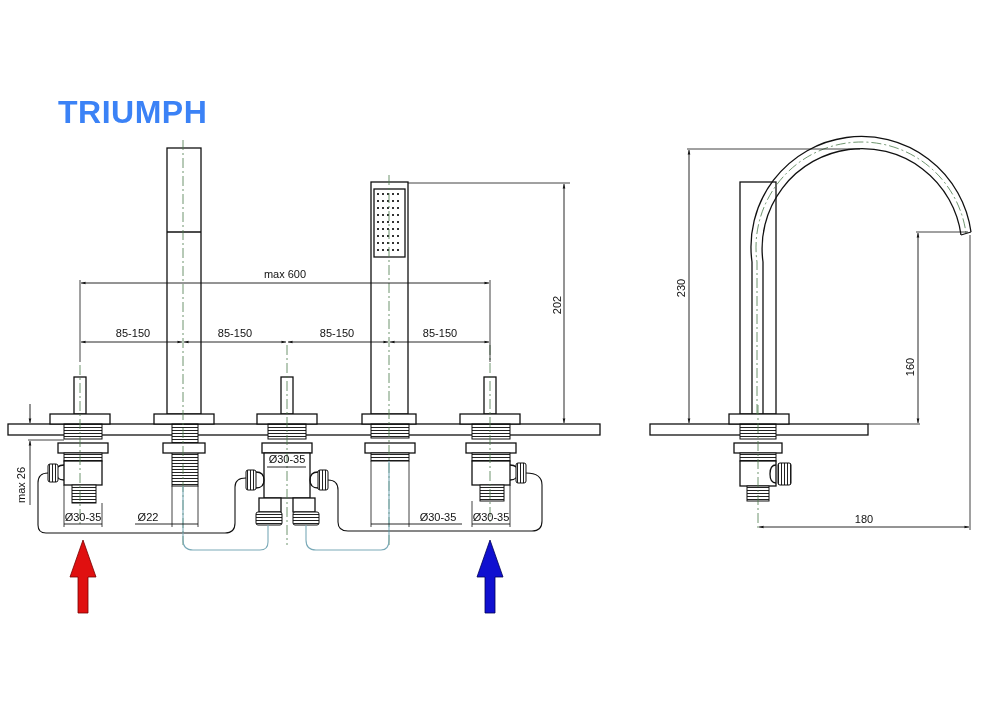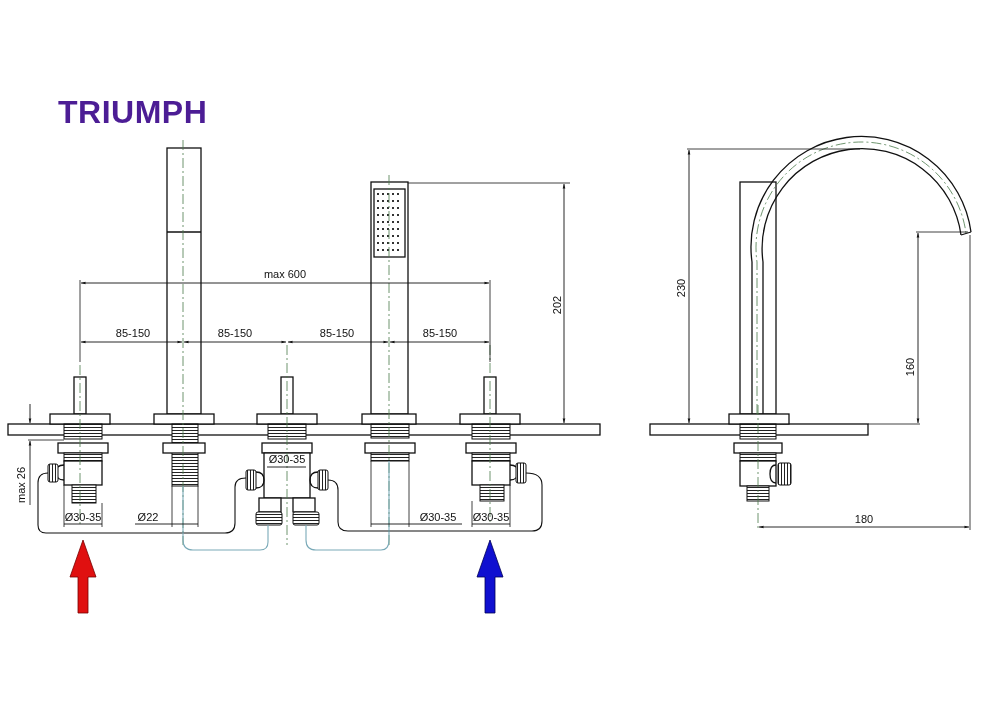--- a/index.html
+++ b/index.html
@@ -1,17 +1,17 @@
 <!DOCTYPE html>
 <html><head>
 <meta charset="utf-8">
 <style>
   html, body { margin: 0; padding: 0; background: #ffffff; }
   body { width: 1000px; height: 714px; position: relative; overflow: hidden; font-family: "Liberation Sans", sans-serif; }
-  .title { position: absolute; left: 58px; top: 94px; font-family: "Liberation Sans", sans-serif; font-weight: bold; font-size: 32px; color: #4c1d95; letter-spacing: 0.5px; }
+  .title { position: absolute; left: 58px; top: 94px; font-family: "Liberation Sans", sans-serif; font-weight: bold; font-size: 32px; color: #3b82f6; letter-spacing: 0.5px; }
   svg { position: absolute; left: 0; top: 0; }
   .ln { stroke: #111; stroke-width: 1.3; fill: none; }
   .lnw { stroke: #111; stroke-width: 1.3; fill: #fff; }
   .thin { stroke: #111; stroke-width: 0.8; fill: none; }
   .cl { stroke: #4a7a4a; stroke-width: 0.8; stroke-dasharray: 10 3 2 3; fill: none; }
   .hose { stroke: #111; stroke-width: 1.1; fill: none; }
   .hoseb { stroke: #7aaab8; stroke-width: 1.1; fill: none; }
   .dim { stroke: #111; stroke-width: 0.9; fill: none; }
   .dt { font-family: "Liberation Sans", sans-serif; font-size: 11px; fill: #111; }
 </style>

